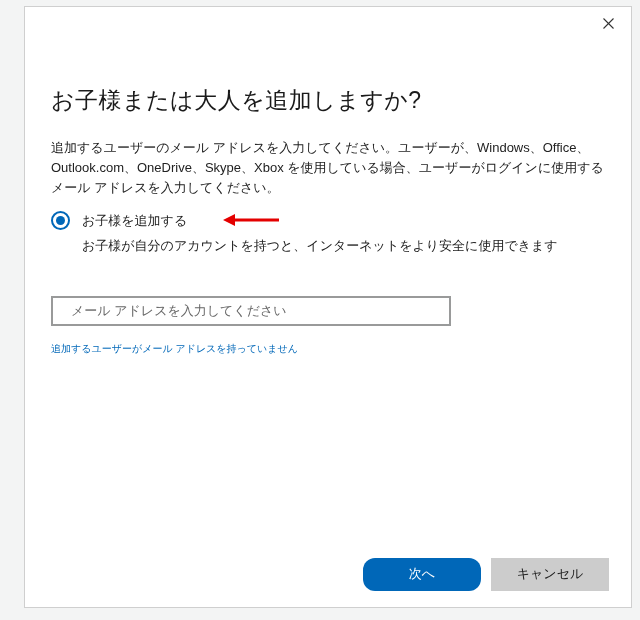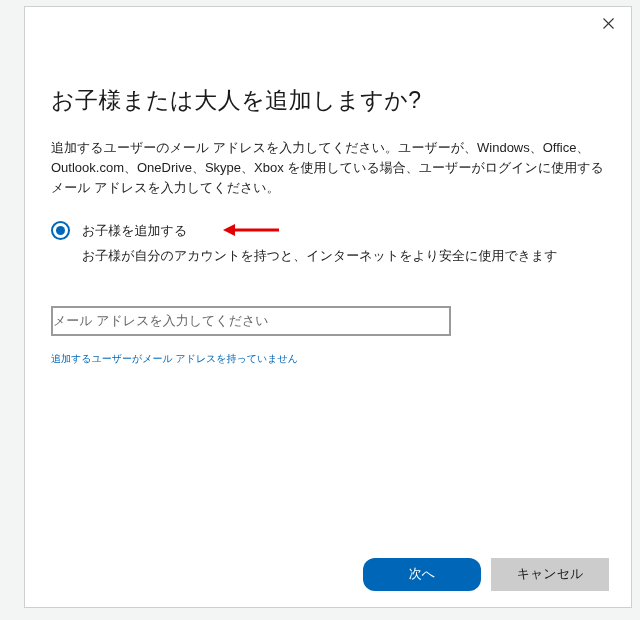--- a/index.html
+++ b/index.html
@@ -41,21 +41,21 @@
     font-weight: 400;
     color: #1a1a1a;
     margin-top: 34px;
     margin-bottom: 22px;
     letter-spacing: 0.5px;
   }
   .description {
     font-size: 13px;
     line-height: 1.55;
     color: #222;
-    margin-bottom: 22px;
+    margin-bottom: 12px;
   }
   .radio-group { margin-bottom: 18px; }
   .radio-item {
     display: flex;
     align-items: flex-start;
     margin-bottom: 6px;
     cursor: pointer;
     position: relative;
   }
   .radio-circle {
@@ -92,21 +92,21 @@
     position: absolute;
     left: 170px; top: -1px;
     color: #e40000;
     pointer-events: none;
   }
   .arrow-annot svg { display: block; }
   .email-input {
     width: 400px;
     height: 30px;
     border: 2px solid #999a9a;
-    padding: 4px 0;
+    padding: 4px 18px;
     font-size: 13px;
     font-family: inherit;
     color: #333;
     background: #fff;
     outline: none;
     margin-bottom: 16px;
   }
   .email-input::placeholder { color: #666; }
   .link {
     color: #0067b8;

